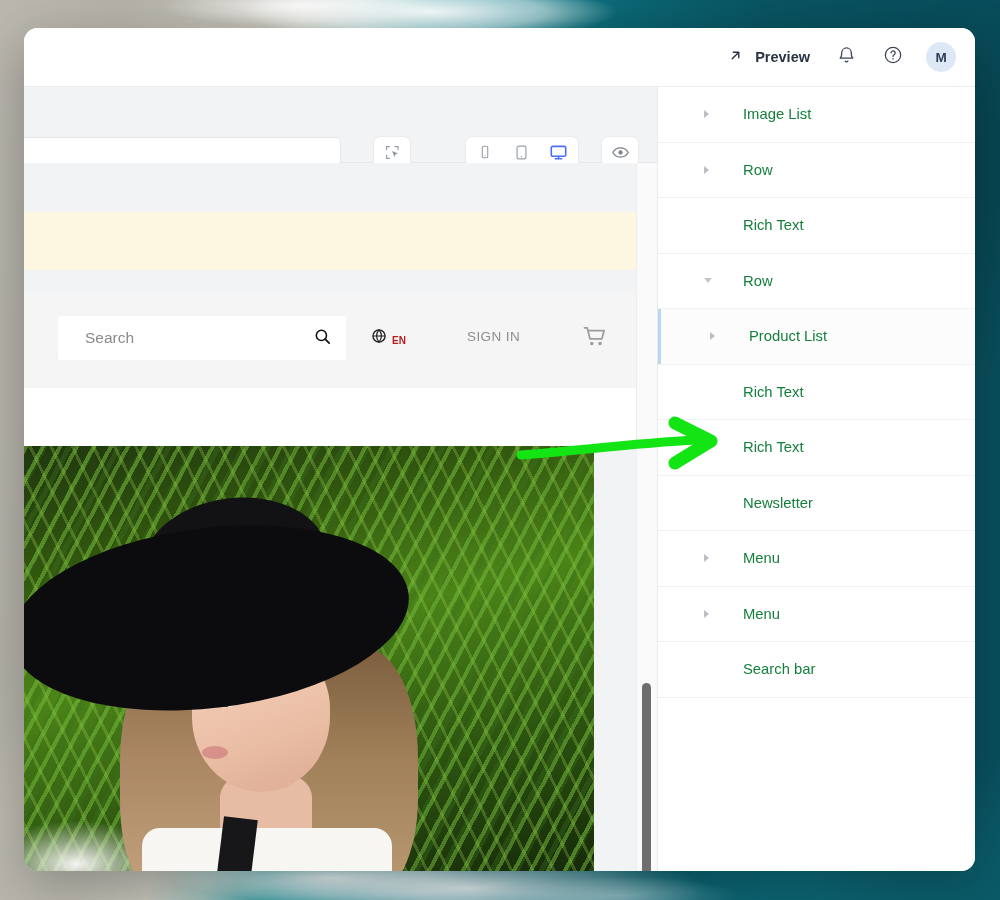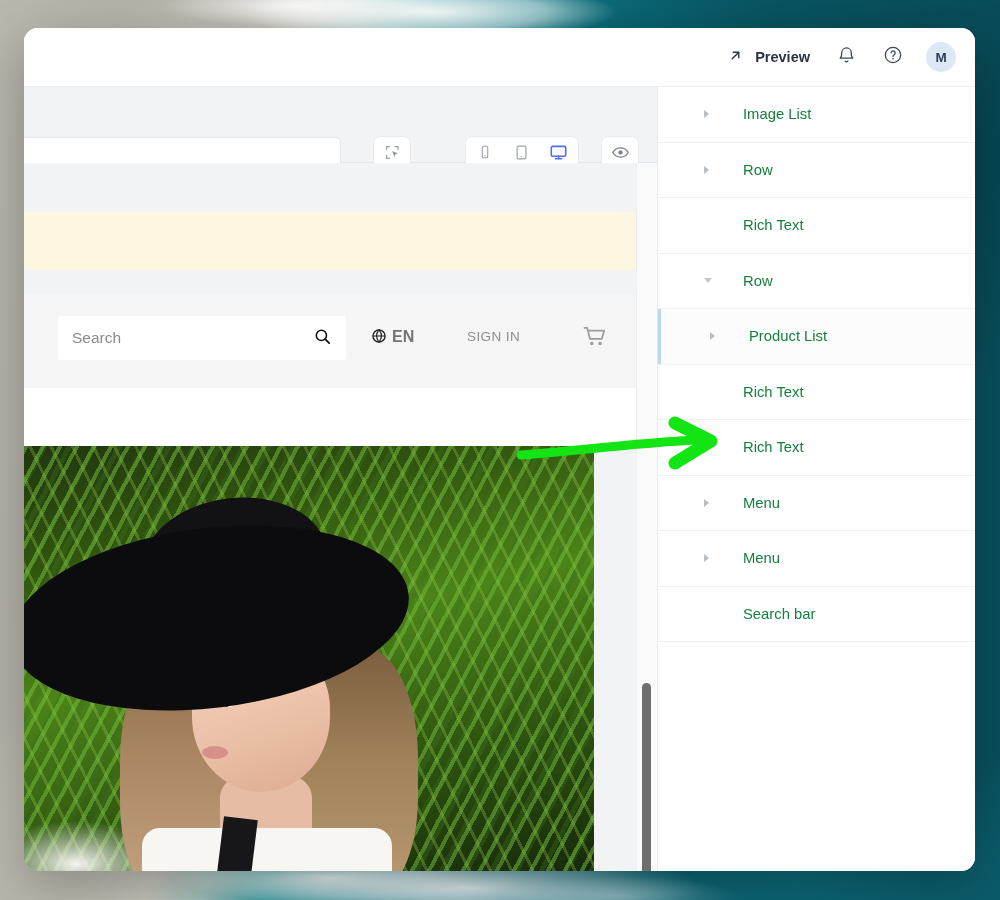--- a/index.html
+++ b/index.html
@@ -129,25 +129,25 @@
     position: absolute; left: 0; top: 131px;
     width: 612px; height: 94px;
     background: #f5f5f5;
   }
   #site-search {
     position: absolute; left: 34px; top: 22px;
     width: 288px; height: 44px;
     background: #fff; border-radius: 3px;
     display: flex; align-items: center; padding: 0 14px;
   }
-  #site-search-text { flex: 1; color: #8a8a8a; font-size: 15.5px; }
+  #site-search-text { flex: 1; color: #8a8a8a; font-size: 15.5px; margin-left: 13px; }
   #lang-sel {
     position: absolute; left: 347px; top: 34px;
-    display: flex; align-items: flex-start; gap: 5px;
-    font-size: 16px; font-weight: 700; color: #737373;
+    display: flex; align-items: flex-end; gap: 5px;
+    font-size: 10px; font-weight: 700; color: #b91c1c;
   }
   #signin-link {
     position: absolute; left: 443px; top: 35px;
     font-size: 13.5px; color: #8e8e8e; letter-spacing: .4px;
   }
   #cart-btn { position: absolute; left: 559px; top: 32px; }
   #site-white-strip {
     position: absolute; left: 0; top: 225px;
     width: 612px; height: 58px; background: #fff;
   }
@@ -478,20 +478,23 @@
           <span class="caret"></span>
           <span class="block-label">Product List</span>
         </div>
         <div class="block-row lvl0">
           <span class="block-label">Rich Text</span>
         </div>
         <div class="block-row lvl0">
           <span class="block-label">Rich Text</span>
         </div>
         <div class="block-row lvl0">
+          <span class="block-label">Newsletter</span>
+        </div>
+        <div class="block-row lvl0">
           <span class="caret"></span>
           <span class="block-label">Menu</span>
         </div>
         <div class="block-row lvl0">
           <span class="caret"></span>
           <span class="block-label">Menu</span>
         </div>
         <div class="block-row lvl0">
           <span class="block-label">Search bar</span>
         </div>

